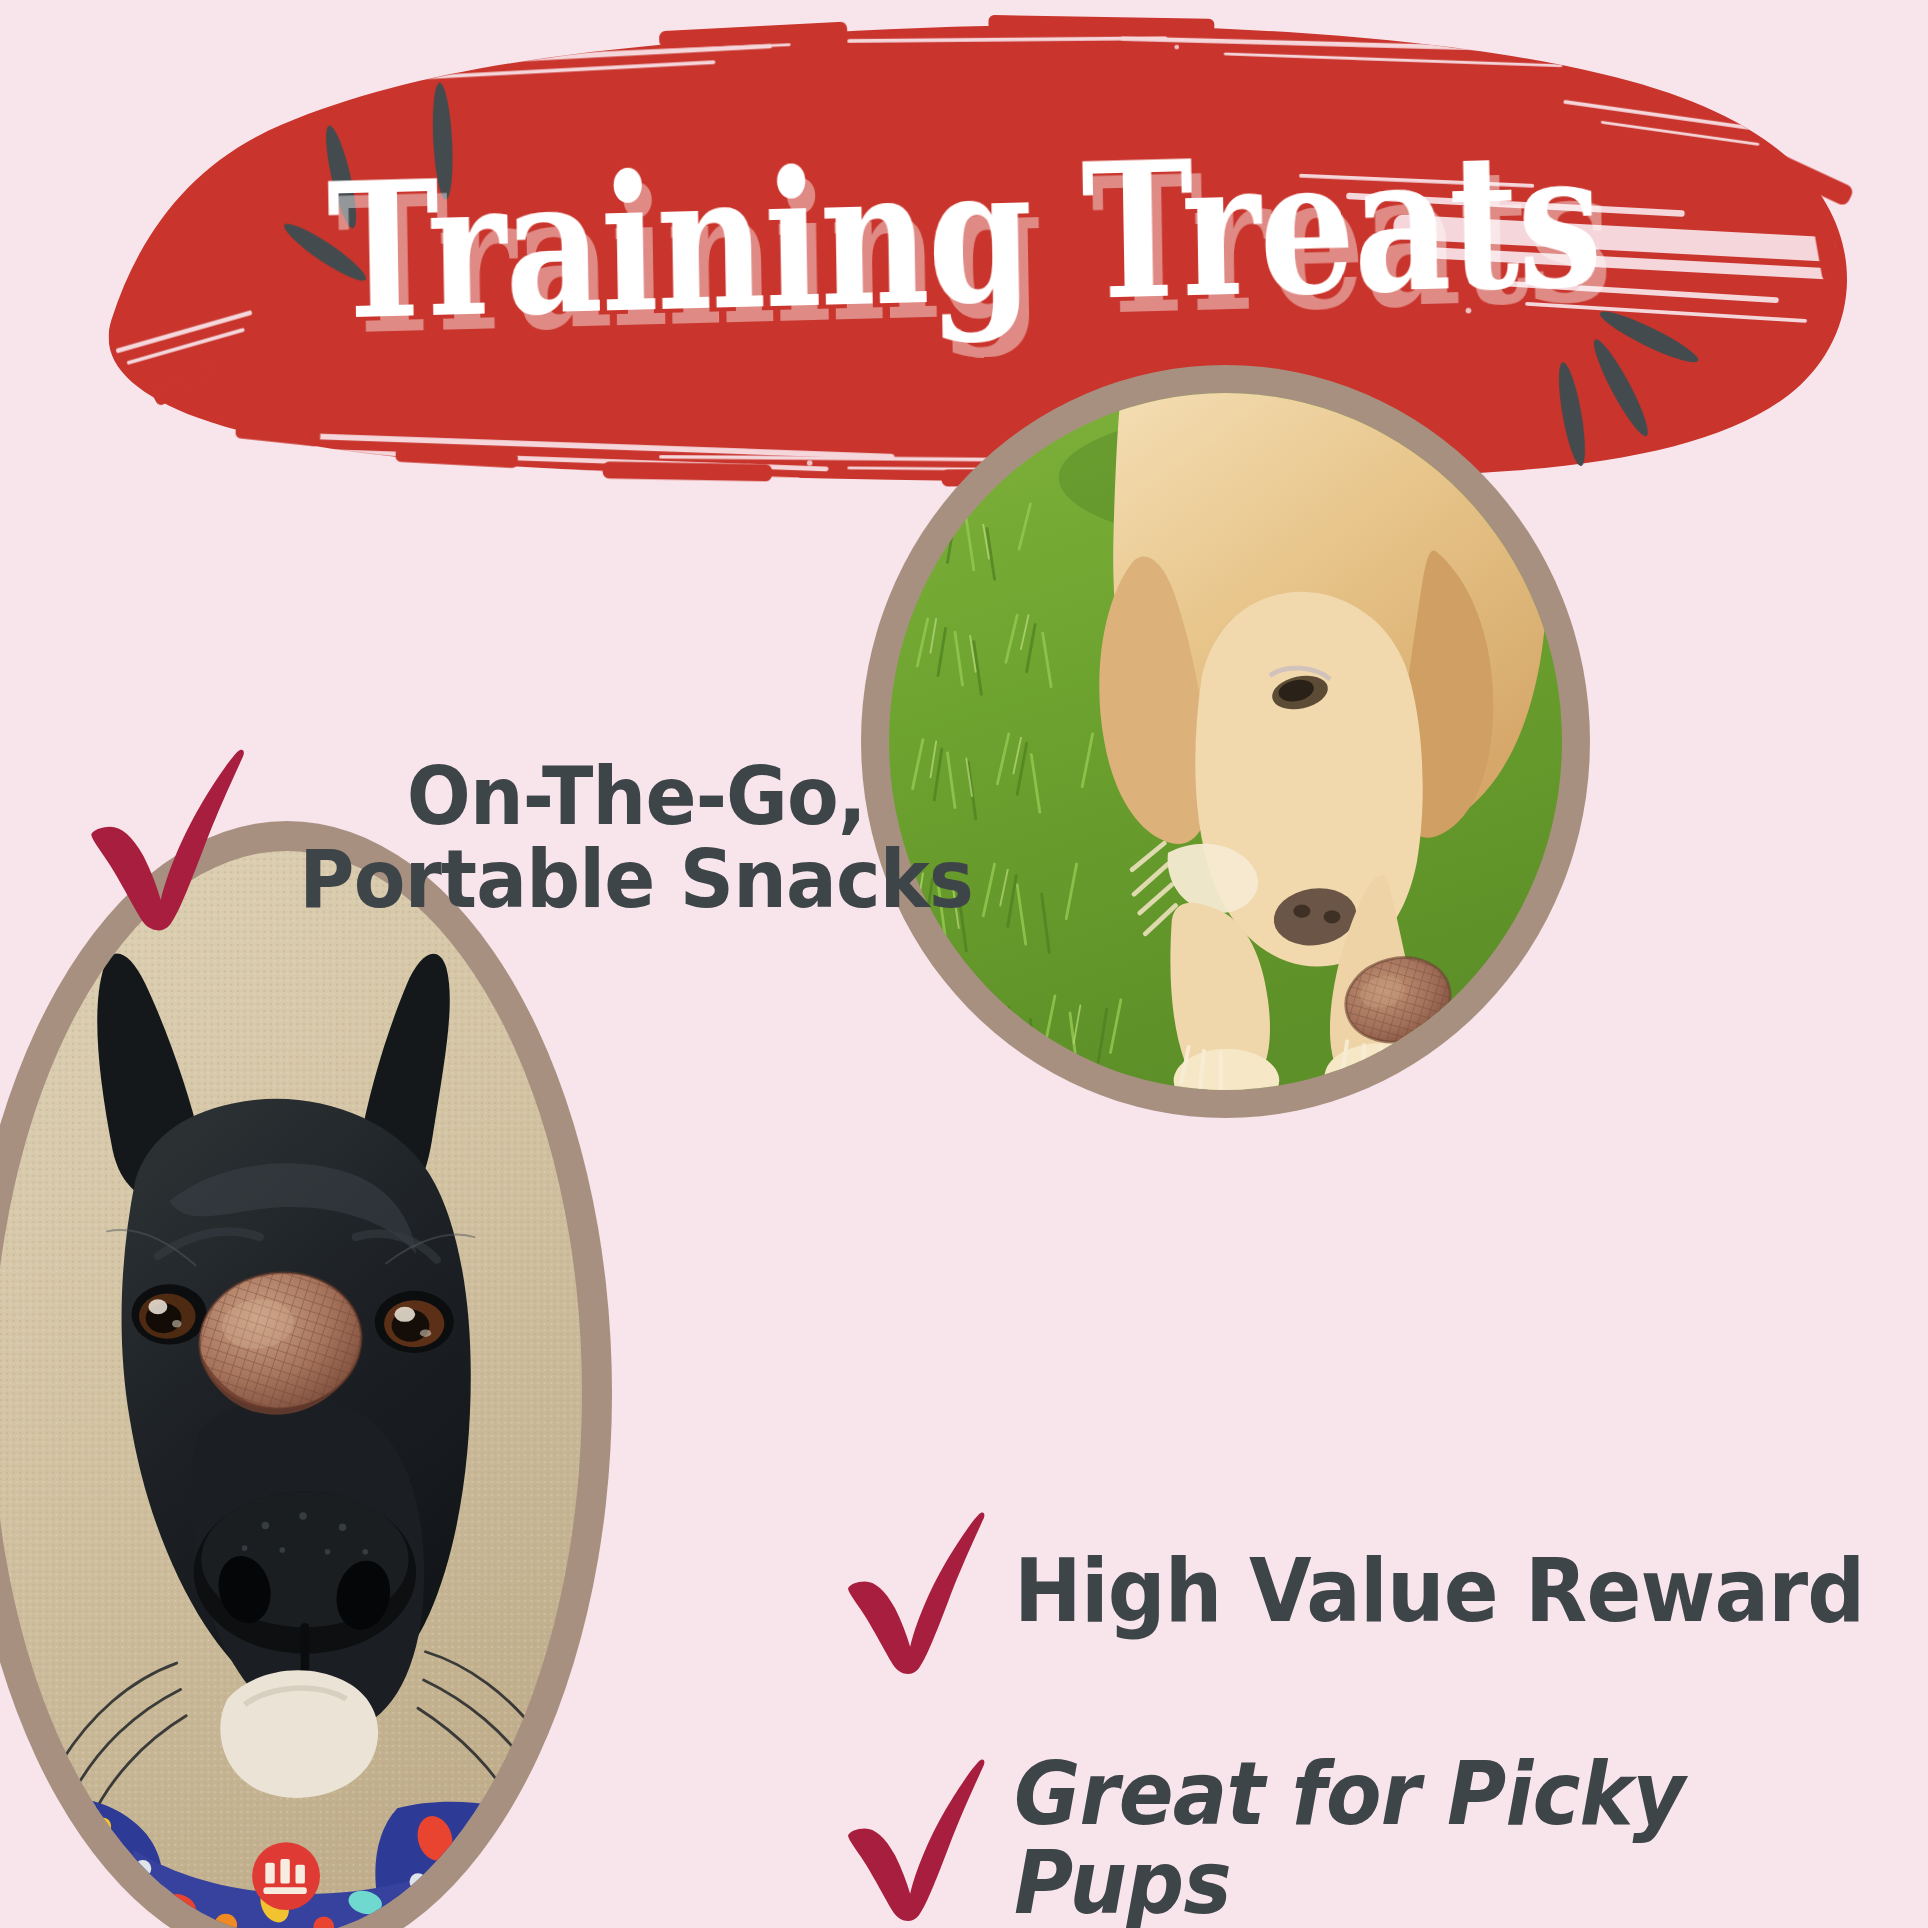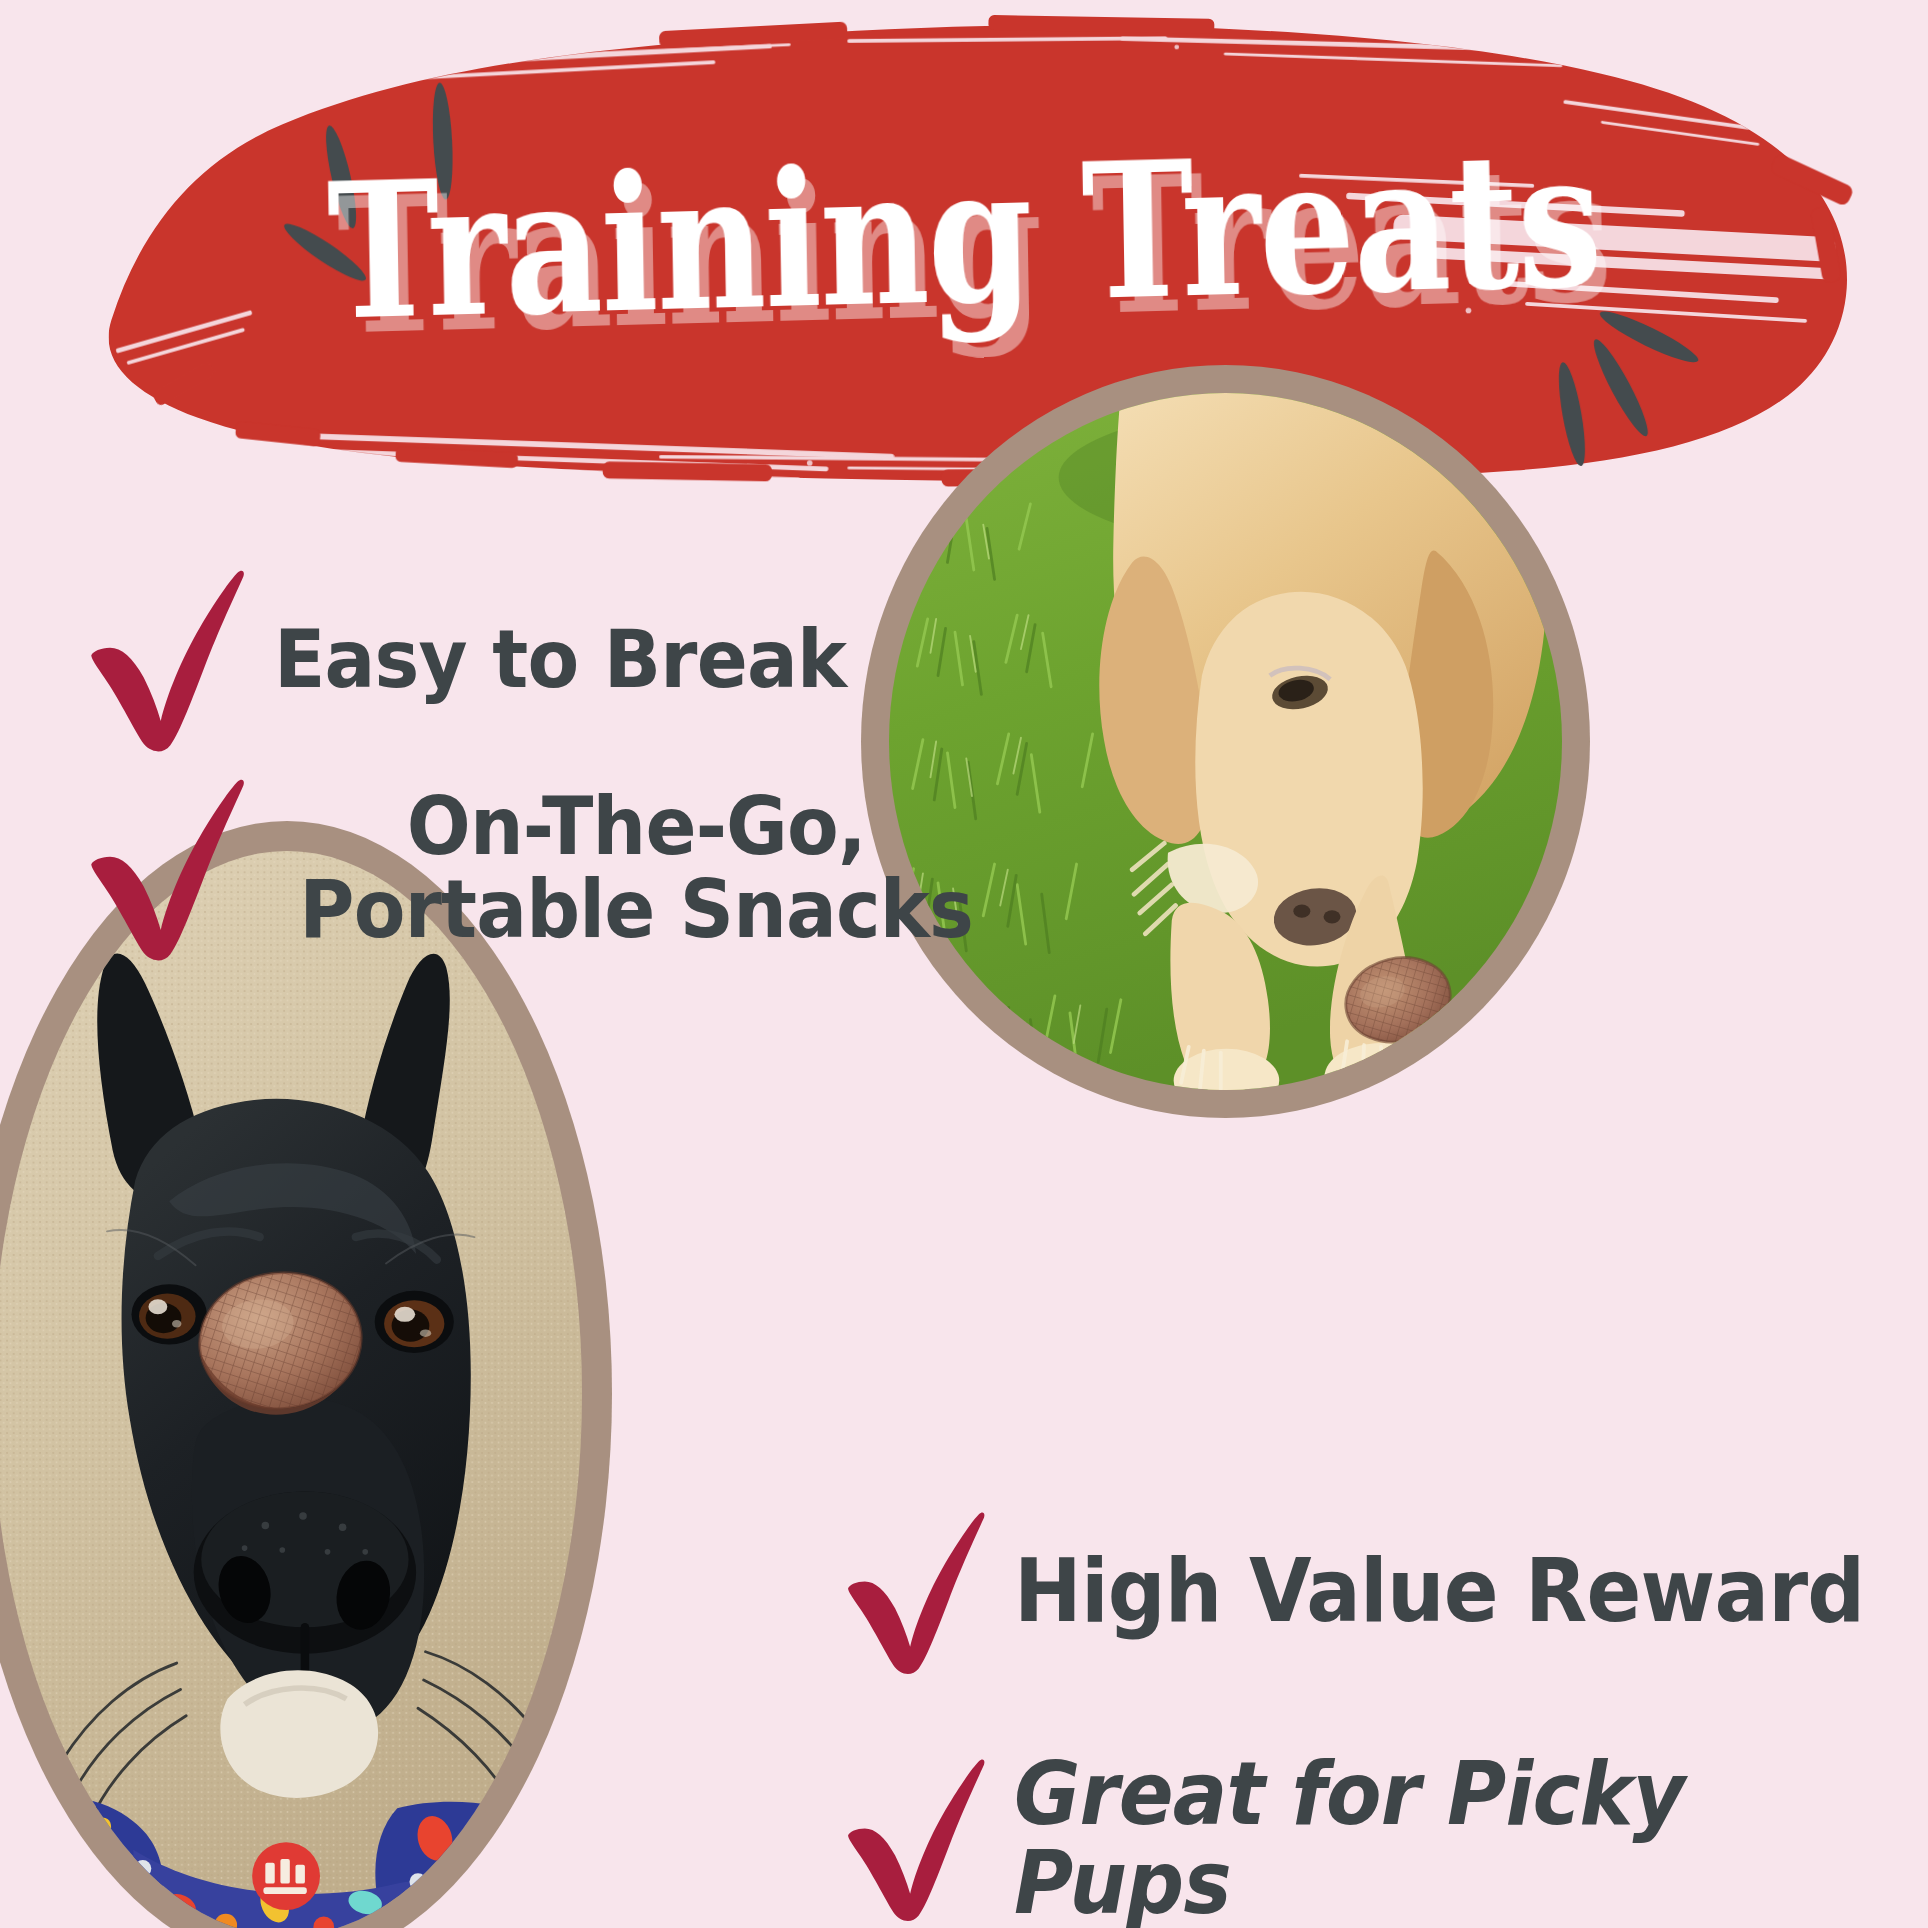--- a/index.html
+++ b/index.html
@@ -48,21 +48,21 @@
     letter-spacing:-0.9px;
     line-height:1.02;
     transform:scaleX(0.93);
     transform-origin:left center;
     white-space:pre-line;
   }
 
   #feat-easy       { left:80px;  top:565px; }
   #feat-easy .feature-label { font-size:81px; }
 
-  #feat-portable   { left:80px;  top:774px;align-items:center; }
+  #feat-portable   { left:80px;  top:744px;align-items:center; }
   #feat-portable .feature-label { font-size:81px; text-align:center; transform-origin:center center; }
 
   #feat-high       { left:838px; top:1507px; }
   #feat-high .feature-label { font-size:87px; }
 
   #feat-picky      { left:838px; top:1750px;font-style:italic; }
   #feat-picky .feature-label { font-size:87px; }
 
   
   .photo {
@@ -492,29 +492,20 @@
               <rect x="306" y="1070" width="10" height="26" rx="2"></rect>
               <rect x="322" y="1076" width="10" height="20" rx="2"></rect>
               <rect x="288" y="1100" width="46" height="7" rx="3"></rect>
             </g>
           </g>
         </g>
       </svg>
     </div>
   </div>
 
-  <div class="feature" id="feat-easy">
-    <svg class="check" width="169" height="188" viewBox="0 0 180 200">
-      <path d="M12 96 C14 92 22 88 32 88 C44 88 56 98 68 120 C76 136 82 152 86 166
-               C92 140 108 100 128 66 C146 36 160 16 168 8 C172 4 176 6 174 12
-               C166 30 148 68 132 110 C116 152 104 182 96 192 C88 202 74 200 66 188
-               C56 172 40 140 26 120 C18 108 12 100 12 96 Z" fill="#a81e3e"></path>
-    </svg>
-    <div class="feature-label">Easy to Break</div>
-  </div>
 
   <div class="feature" id="feat-portable">
     <svg class="check" width="169" height="188" viewBox="0 0 180 200">
       <path d="M12 96 C14 92 22 88 32 88 C44 88 56 98 68 120 C76 136 82 152 86 166
                C92 140 108 100 128 66 C146 36 160 16 168 8 C172 4 176 6 174 12
                C166 30 148 68 132 110 C116 152 104 182 96 192 C88 202 74 200 66 188
                C56 172 40 140 26 120 C18 108 12 100 12 96 Z" fill="#a81e3e"></path>
     </svg>
     <div class="feature-label">On-The-Go,
 Portable Snacks</div>

